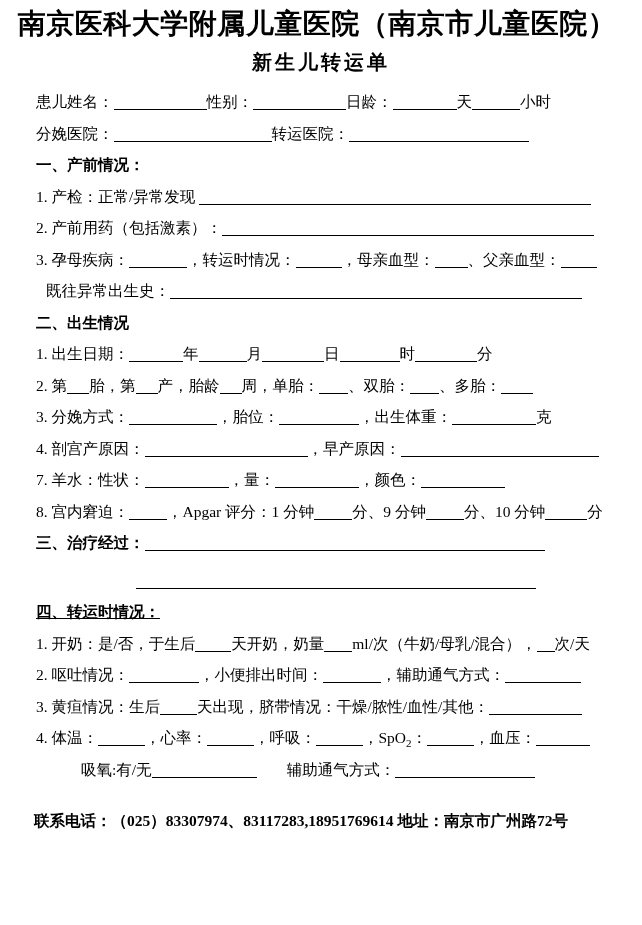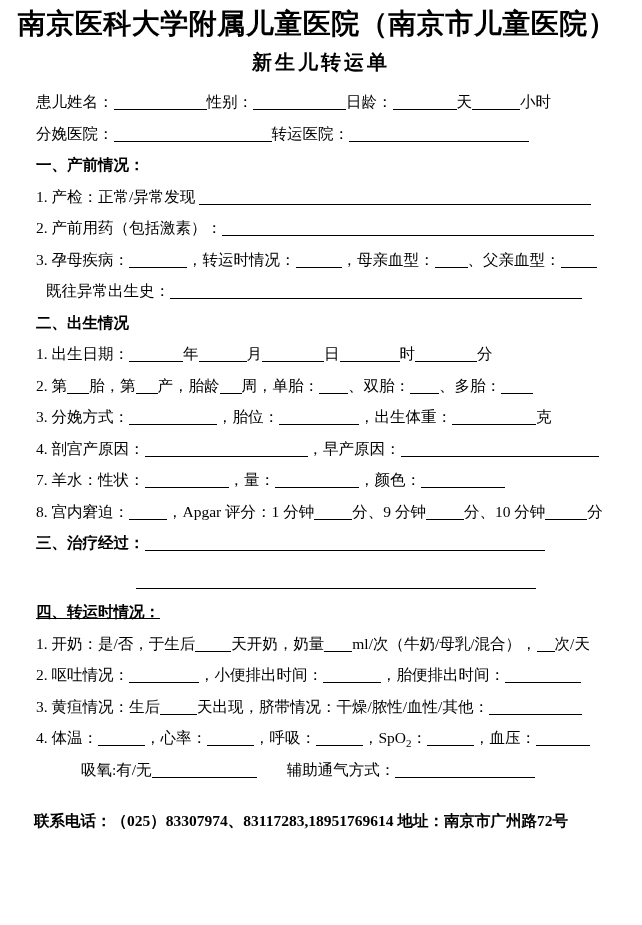--- a/index.html
+++ b/index.html
@@ -85,19 +85,19 @@
       <div class="line"><span>1. 出生日期：</span><span class="blank" style="width: 54px;"></span><span>年</span><span class="blank" style="width: 48px;"></span><span>月</span><span class="blank" style="width: 62px;"></span><span>日</span><span class="blank" style="width: 60px;"></span><span>时</span><span class="blank" style="width: 62px;"></span><span>分</span></div>
       <div class="line"><span>2. 第</span><span class="blank" style="width: 22px;"></span><span>胎，第</span><span class="blank" style="width: 22px;"></span><span>产，胎龄</span><span class="blank" style="width: 22px;"></span><span>周，单胎：</span><span class="blank" style="width: 29px;"></span><span>、双胎：</span><span class="blank" style="width: 29px;"></span><span>、多胎：</span><span class="blank" style="width: 32px;"></span></div>
       <div class="line"><span>3. 分娩方式：</span><span class="blank" style="width: 88px;"></span><span>，胎位：</span><span class="blank" style="width: 80px;"></span><span>，出生体重：</span><span class="blank" style="width: 84px;"></span><span>克</span></div>
       <div class="line"><span>4. 剖宫产原因：</span><span class="blank" style="width: 163px;"></span><span>，早产原因：</span><span class="blank" style="width: 198px;"></span></div>
       <div class="line"><span>7. 羊水：性状：</span><span class="blank" style="width: 84px;"></span><span>，量：</span><span class="blank" style="width: 84px;"></span><span>，颜色：</span><span class="blank" style="width: 84px;"></span></div>
       <div class="line"><span>8. 宫内窘迫：</span><span class="blank" style="width: 38px;"></span><span>，Apgar 评分：1 分钟</span><span class="blank" style="width: 38px;"></span><span>分、9 分钟</span><span class="blank" style="width: 38px;"></span><span>分、10 分钟</span><span class="blank" style="width: 42px;"></span><span>分</span></div>
       <div class="line"><span class="bold">三、治疗经过：</span><span class="blank" style="width: 400px;"></span></div>
       <div class="line" style="padding-left: 100px; margin-top: 6px;"><span class="blank" style="width: 400px;"></span></div>
       <div class="line bold" style=" text-decoration: underline;"><span>四、转运时情况：</span></div>
       <div class="line"><span>1. 开奶：是/否，于生后</span><span class="blank" style="width: 36px;"></span><span>天开奶，奶量</span><span class="blank" style="width: 28px;"></span><span>ml/次（牛奶/母乳/混合），</span><span class="blank" style="width: 18px;"></span><span>次/天</span></div>
-      <div class="line"><span>2. 呕吐情况：</span><span class="blank" style="width: 70px;"></span><span>，小便排出时间：</span><span class="blank" style="width: 58px;"></span><span>，胎便排出时间：</span><span class="blank" style="width: 76px;"></span></div>
+      <div class="line"><span>2. 呕吐情况：</span><span class="blank" style="width: 70px;"></span><span>，小便排出时间：</span><span class="blank" style="width: 58px;"></span><span>，辅助通气方式：</span><span class="blank" style="width: 76px;"></span></div>
       <div class="line"><span>3. 黄疸情况：生后</span><span class="blank" style="width: 37px;"></span><span>天出现，脐带情况：干燥/脓性/血性/其他：</span><span class="blank" style="width: 93px;"></span></div>
       <div class="line"><span>4. 体温：</span><span class="blank" style="width: 47px;"></span><span>，心率：</span><span class="blank" style="width: 47px;"></span><span>，呼吸：</span><span class="blank" style="width: 47px;"></span><span>，SpO</span><sub>2</sub><span>：</span><span class="blank" style="width: 47px;"></span><span>，血压：</span><span class="blank" style="width: 54px;"></span></div>
       <div class="line" style="padding-left: 45px;"><span>吸氧:有/无</span><span class="blank" style="width: 105px;"></span><span class="gap" style="width: 30px;"></span><span>辅助通气方式：</span><span class="blank" style="width: 140px;"></span></div>
     </div>
   <div class="footer">联系电话：（025）83307974、83117283,18951769614  地址：南京市广州路72号</div>
 </div>
 
 </body></html>

